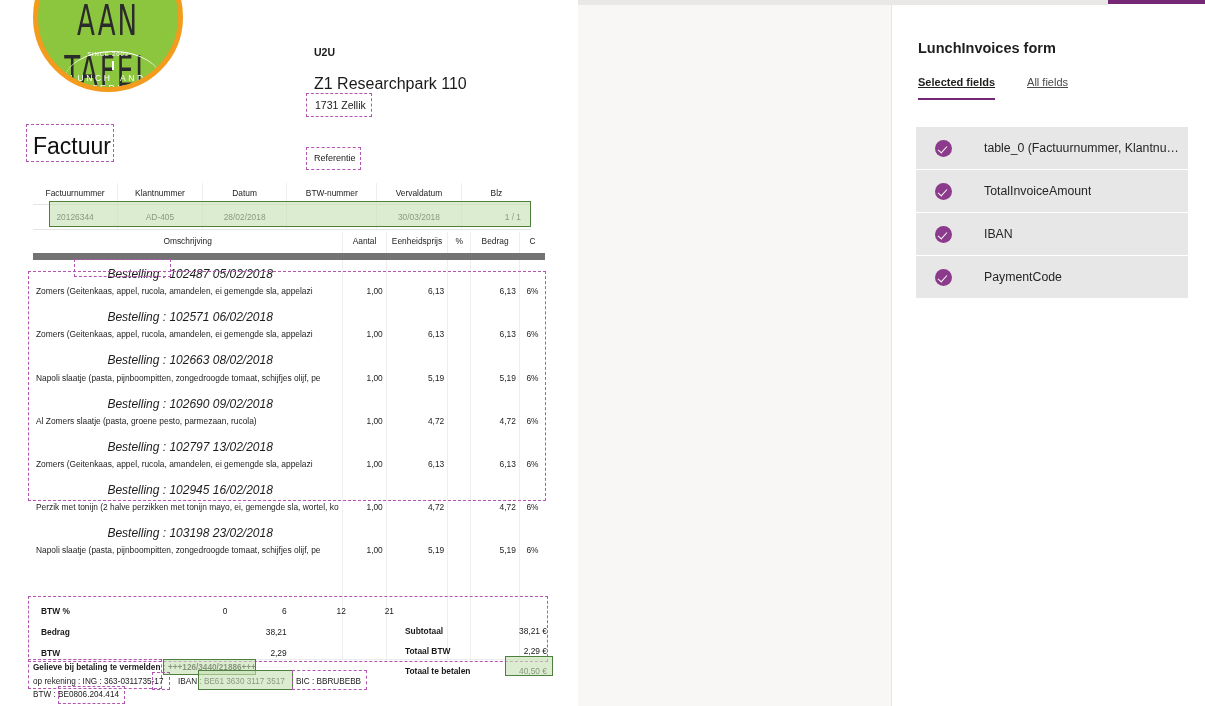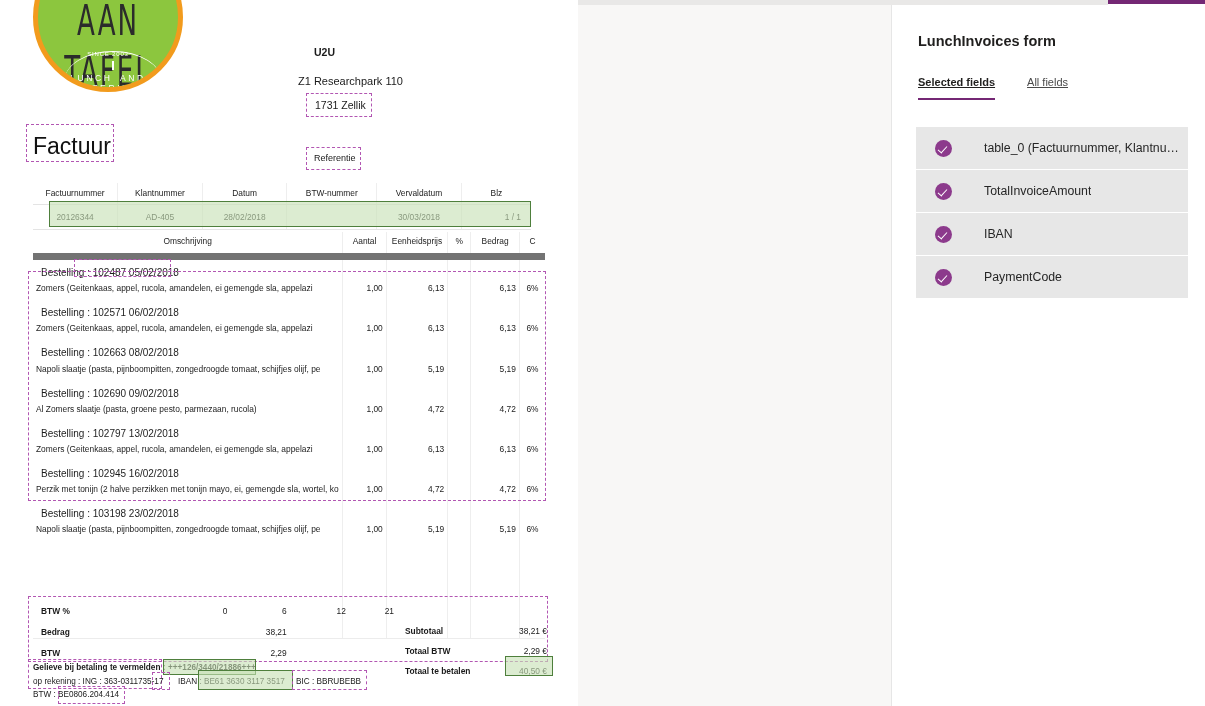--- a/index.html
+++ b/index.html
@@ -118,21 +118,21 @@
   }
 
   .doc-text { position: absolute; color: #1a1a1a; }
 
   .factuur-title {
     left: 33px; top: 133px;
     font-size: 23px;
     color: #111;
   }
   .addr-name { left: 314px; top: 46px; font-size: 10.5px; font-weight: bold; }
-  .addr-street { left: 298px; top: 75px; font-size: 11px; }
+  .addr-street { left: 314px; top: 75px; font-size: 16px; }
   .addr-city { left: 315px; top: 99px; font-size: 10.5px; }
   .ref-label { left: 314px; top: 153px; font-size: 9px; }
 
   
   .hdr-table {
     position: absolute;
     left: 33px; top: 183px;
     width: 498px;
     border-collapse: collapse;
     font-size: 8.4px;
@@ -177,25 +177,27 @@
   .lines-table td {
     padding: 2.2px 3px;
     border-right: 1px solid #eeeeee;
     vertical-align: top;
   }
   .lines-table td:last-child { border-right: none; }
   .lt-desc { text-align: left; }
   .lt-r { text-align: right; }
   .lt-c { text-align: center; }
   .order-line {
-    font-size: 10px;
+    font-style: italic;
+    font-size: 12px;
     color: #1d1d1d;
     padding-top: 7px !important;
     padding-bottom: 3px !important;
     padding-left: 8px !important;
+    text-align: center;
   }
   .item-line { padding-bottom: 7px !important; padding-left: 3px !important; margin-top: 27px; }
   .spacer-row td { height: 92px; border-bottom: 1px solid #ececec; }
 
   
   .btw-table {
     position: absolute;
     left: 33px; top: 600px;
     width: 370px;
     border-collapse: collapse;
@@ -232,21 +234,21 @@
     position: relative;
     width: 314px; height: 706px;
     background: #ffffff;
     border-left: 1px solid #e6e6e6;
     box-sizing: border-box;
     flex: none;
     margin-left: auto;
   }
   .side-title {
     position: absolute;
-    left: 26px; top: 33px;
+    left: 26px; top: 40px;
     font-size: 14.5px;
     font-weight: bold;
     color: #201f1e;
   }
   .side-tabs {
     position: absolute;
     left: 26px; top: 76px;
     display: flex;
     gap: 32px;
   }

